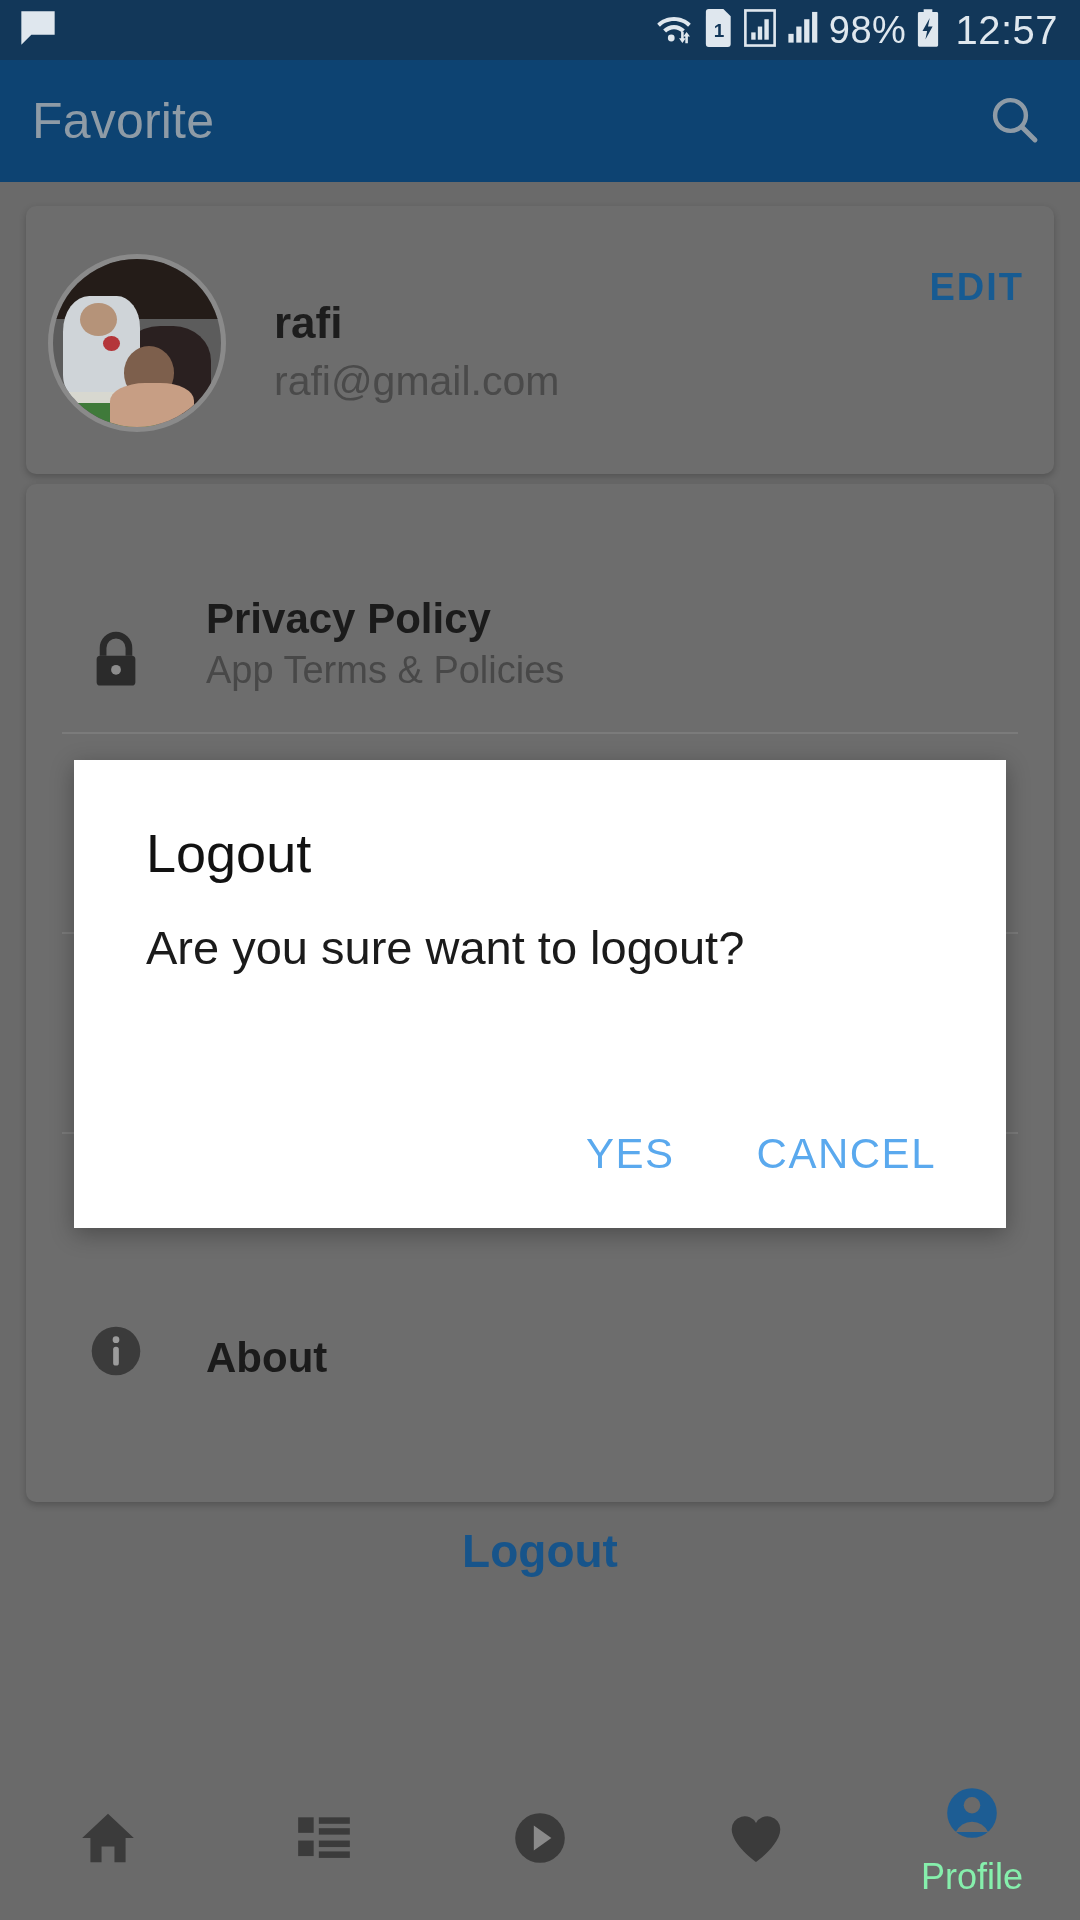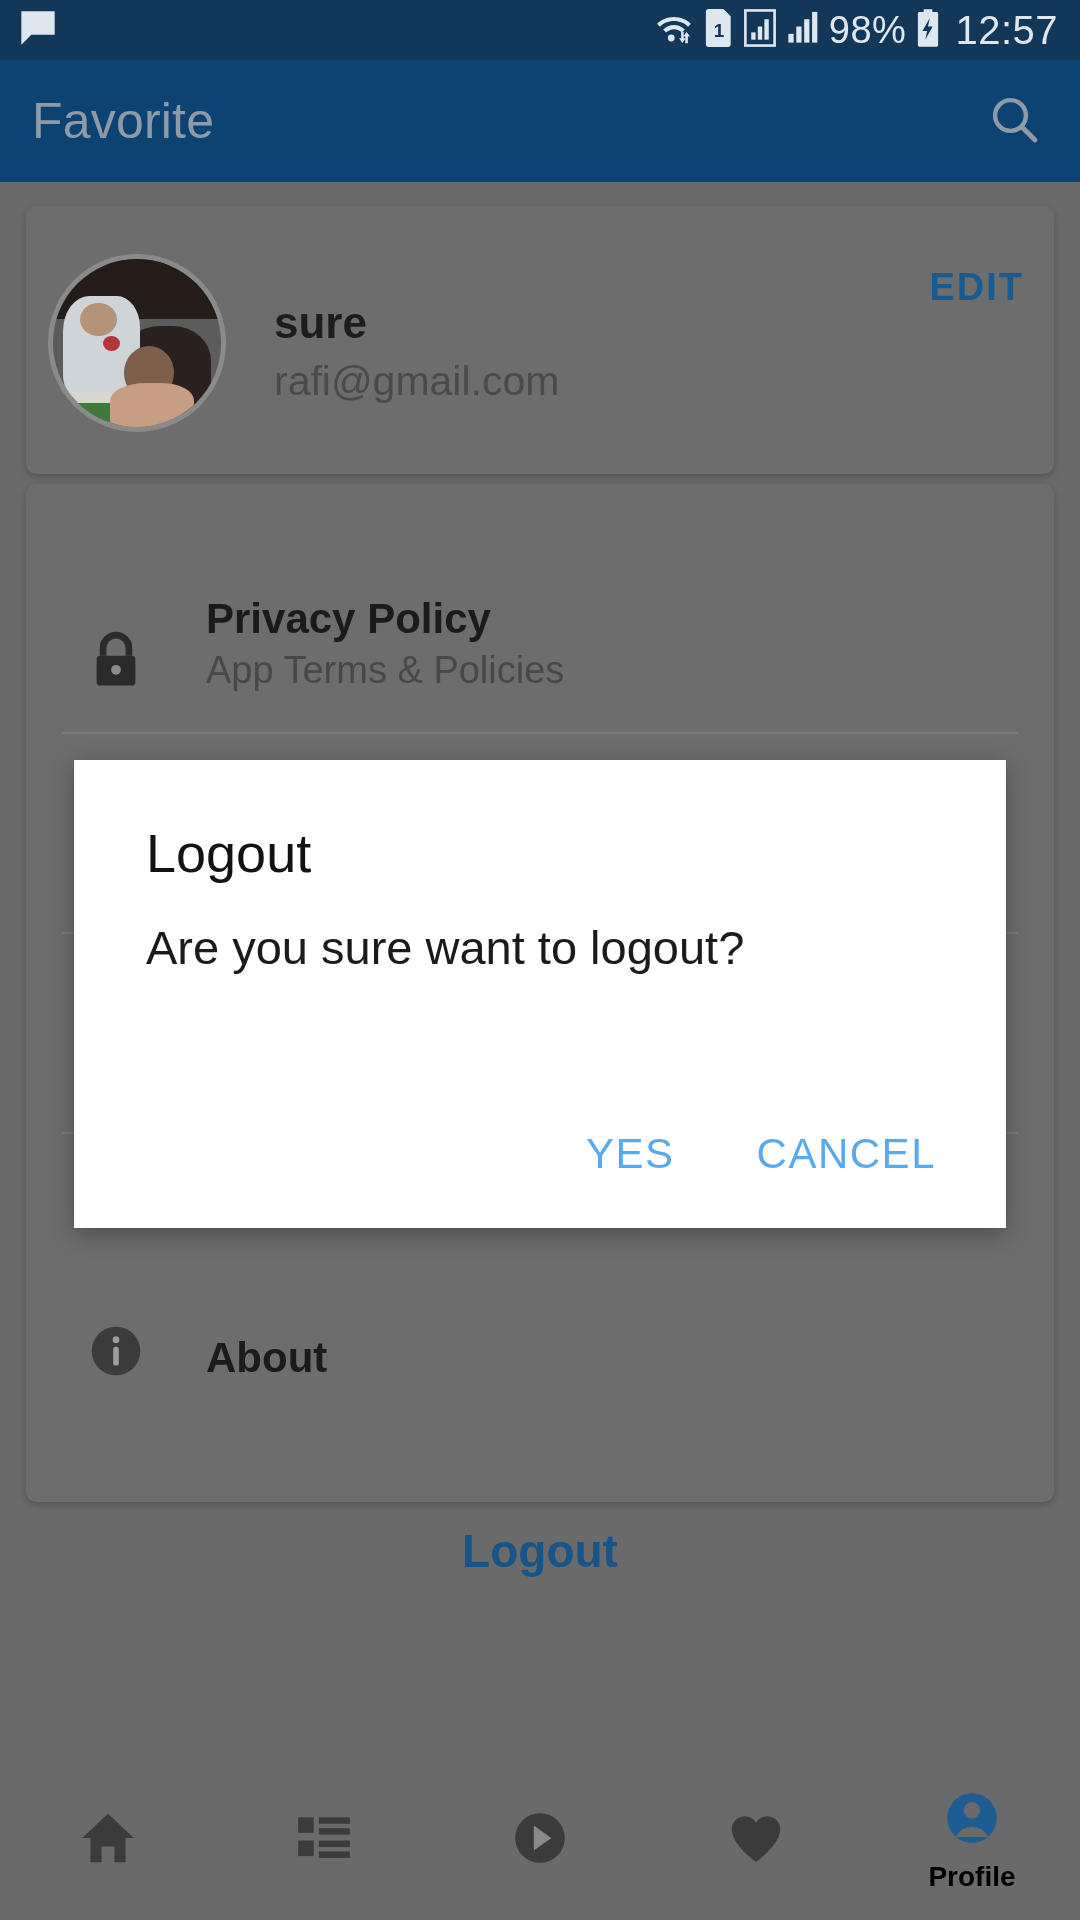--- a/index.html
+++ b/index.html
@@ -124,21 +124,21 @@
     position:absolute; left:0; bottom:0; width:1080px; height:160px;
     background:#6a6a6a;
     display:flex; align-items:center;
     z-index:3;
   }
   .nav-item {
     flex:1; height:160px;
     display:flex; flex-direction:column; align-items:center; justify-content:center;
     gap:8px;
   }
-  .nav-label { color:#000000; font-size:28px; font-weight:700; }
+  .nav-label { color:#86efac; font-size:36px; font-weight:400; }
 
   
   .scrim {
     position:absolute; inset:0; background:rgba(0,0,0,0.0);
     z-index:8;
   }
   .dialog {
     position:absolute; left:74px; top:760px;
     width:932px; height:468px;
     background:#ffffff;
@@ -240,21 +240,21 @@
           <div class="ph-adult"></div>
           <div class="ph-baby"></div>
           <div class="ph-baby2"></div>
           <div class="ph-dot"></div>
           <div class="ph-face"></div>
           <div class="ph-white"></div>
           <div class="ph-green"></div>
           <div class="ph-skin"></div>
         </div>
       </div>
-      <span class="profile-name">sure</span>
+      <span class="profile-name">rafi</span>
       <span class="profile-email">rafi@gmail.com</span>
       <span class="edit-btn">EDIT</span>
     </div>
 
     <div class="card" id="settings-card">
 
       <div class="row" style="top:38px;">
         <span class="row-ico">
           <svg width="62" height="62" viewBox="0 0 24 24">
             <path d="M7 10V7a5 5 0 0 1 10 0v3" fill="none" stroke="#2b2b2b" stroke-width="2.6"></path>

